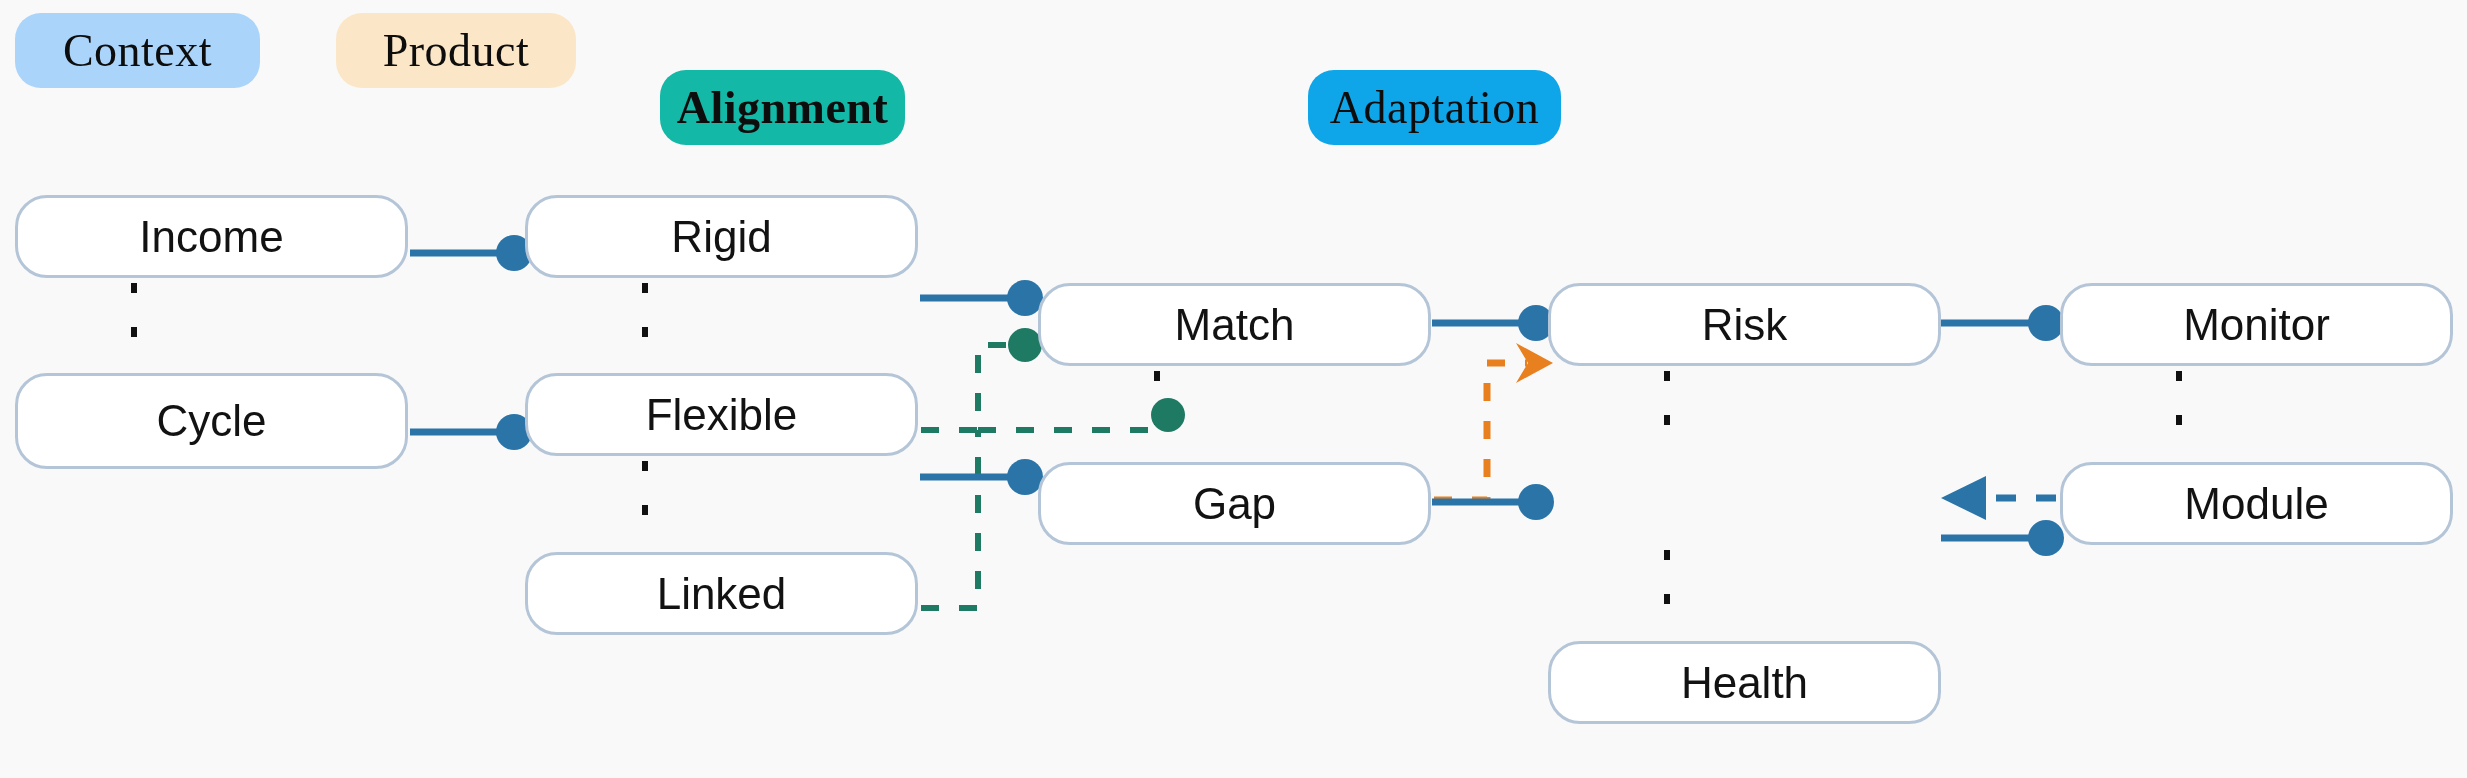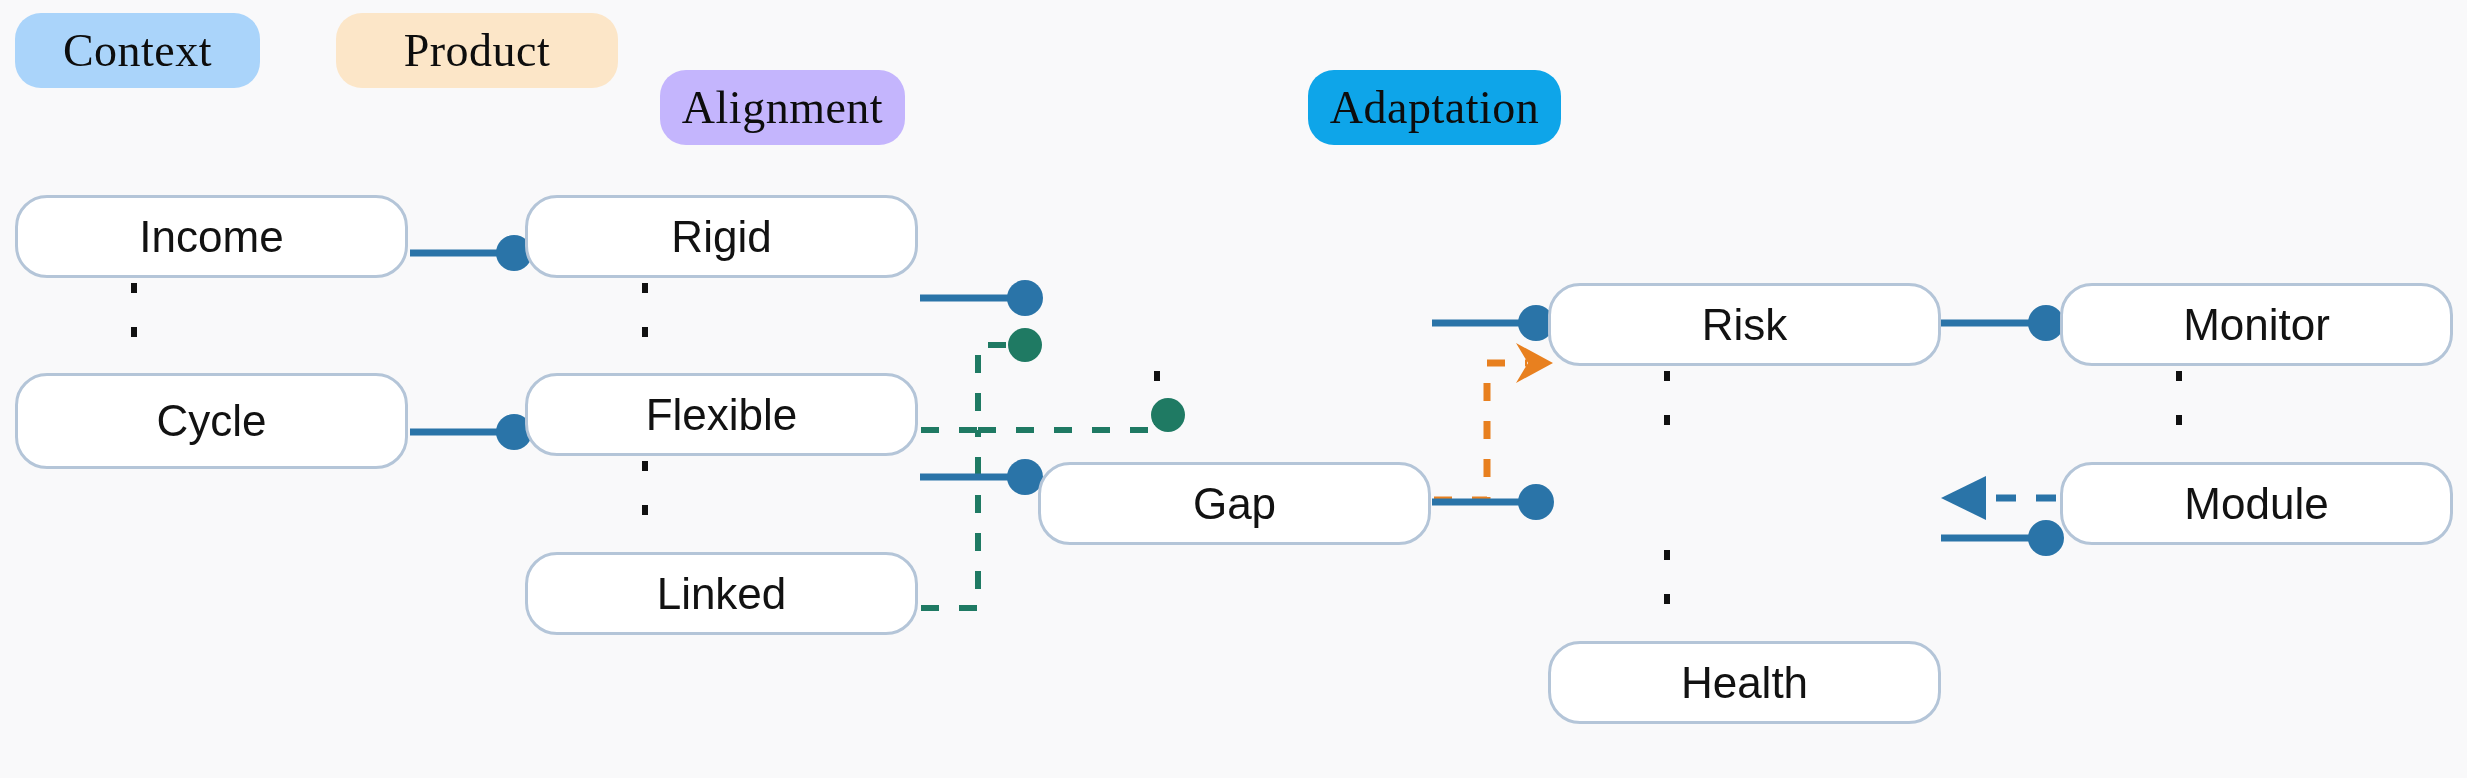--- a/index.html
+++ b/index.html
@@ -108,24 +108,24 @@
 
     <g fill="none" stroke="#2a74a8" stroke-width="7" stroke-dasharray="20 20">
       <line x1="2056" y1="498" x2="1975" y2="498"></line>
     </g>
     <polygon points="1941,498 1986,476 1986,520" fill="#2a74a8"></polygon>
   </svg>
 
   <div class="group-badge" style="left:15px;  top:13px;  width:245px; height:75px; background:#aad4fa;">
     <span>Context</span>
   </div>
-  <div class="group-badge" style="left:336px; top:13px;  width:282px; height:75px; background:#fce6c8;">
+  <div class="group-badge" style="left:336px; top:13px;  width:240px; height:75px; background:#fce6c8;">
     <span>Product</span>
   </div>
-  <div class="group-badge" style="left:660px; top:70px;  width:245px; height:75px; background:#c4b5fd;">
+  <div class="group-badge" style="left:660px; top:70px;  width:245px; height:75px; background:#14b8a6;font-weight:bold;">
     <span>Alignment</span>
   </div>
   <div class="group-badge" style="left:1308px; top:70px; width:253px; height:75px; background:#0ea5e9;">
     <span>Adaptation</span>
   </div>
 
   <div class="node-box" style="left:15px; top:195px; width:393px; height:83px;">
     <span>Income</span>
   </div>
   <div class="node-box" style="left:15px; top:373px; width:393px; height:96px;">
@@ -135,20 +135,23 @@
   <div class="node-box" style="left:525px; top:195px; width:393px; height:83px;">
     <span>Rigid</span>
   </div>
   <div class="node-box" style="left:525px; top:373px; width:393px; height:83px;">
     <span>Flexible</span>
   </div>
   <div class="node-box" style="left:525px; top:552px; width:393px; height:83px;">
     <span>Linked</span>
   </div>
 
+  <div class="node-box" style="left:1038px; top:283px; width:393px; height:83px;">
+    <span>Match</span>
+  </div>
   <div class="node-box" style="left:1038px; top:462px; width:393px; height:83px;">
     <span>Gap</span>
   </div>
 
   <div class="node-box" style="left:1548px; top:283px; width:393px; height:83px;">
     <span>Risk</span>
   </div>
   <div class="node-box" style="left:1548px; top:641px; width:393px; height:83px;">
     <span>Health</span>
   </div>

